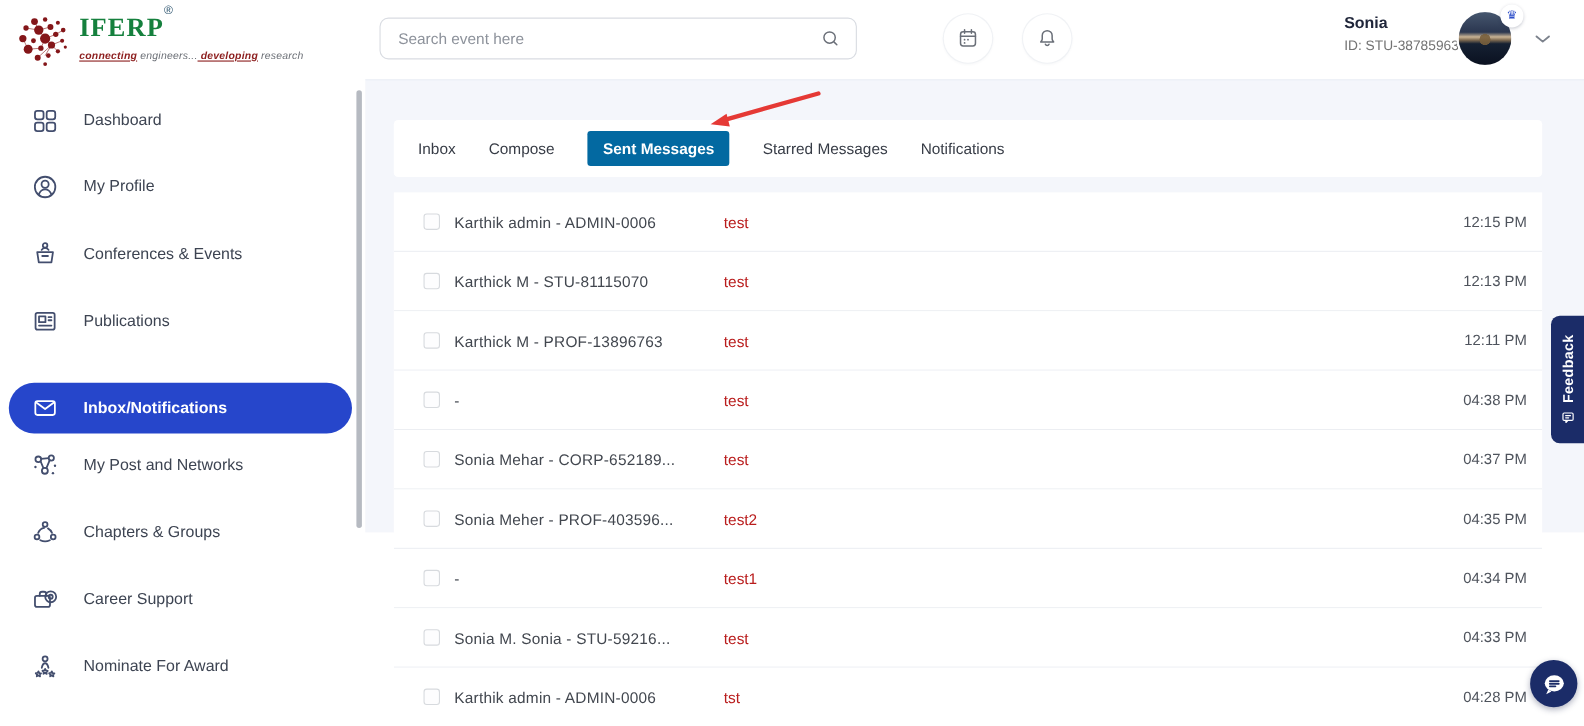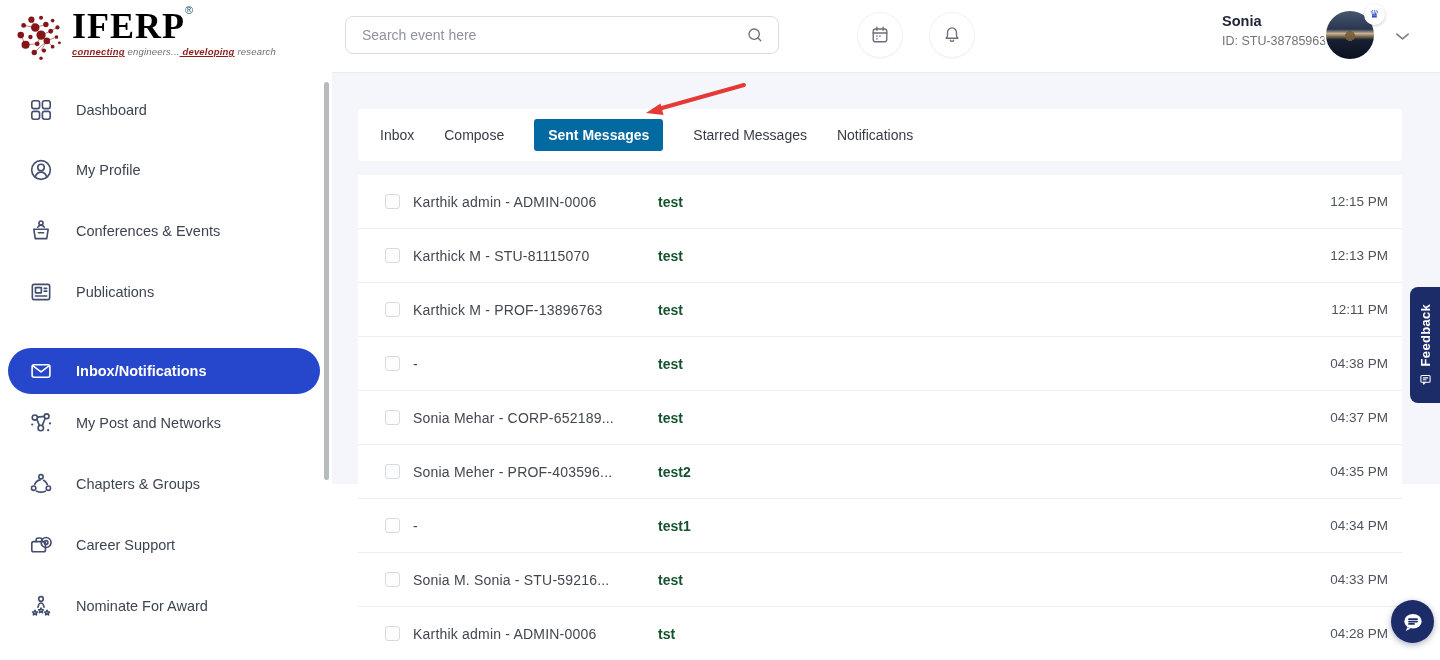--- a/index.html
+++ b/index.html
@@ -6,21 +6,21 @@
   html,body { width:1440px; height:660px; overflow:hidden; background:#fff;
     font-family:"Liberation Sans","DejaVu Sans",sans-serif; }
   .page { position:relative; width:1440px; height:660px; background:#fff; }
 
   
   .topbar { position:absolute; left:0; top:0; width:1440px; height:72px; background:#fff; z-index:5; }
   .logo { position:absolute; left:14px; top:6px; display:flex; align-items:flex-start; }
   .logo-dots { margin-top:4px; }
   .logo-textwrap { margin-left:2px; }
   .logo-name { font-family:"Liberation Serif","DejaVu Serif",serif; font-weight:bold;
-    font-size:36px; color:#000000; letter-spacing:1px; line-height:40px; }
+    font-size:24px; color:#15803d; letter-spacing:1px; line-height:40px; }
   .logo-reg { font-size:11px; vertical-align:top; position:relative; top:-2px; color:#27506b; }
   .logo-tag { font-size:9.5px; font-style:italic; color:#6b6f76; margin-top:0px; letter-spacing:.2px; }
   .logo-tag .maroon { color:#8c1d1d; font-weight:bold;text-decoration:underline; }
 
   .searchbox { position:absolute; left:345px; top:16px; width:434px; height:38px;
     border:1px solid #d9dce2; border-radius:8px; background:#fff; display:flex; align-items:center; }
   .searchbox input { flex:1; border:none; outline:none; background:transparent;
     font-size:14px; color:#3c4049; padding:0 10px 0 16px; font-family:inherit; }
   .searchbox input::placeholder { color:#8d929b; }
   .search-ic { margin-right:13px; display:flex; }
@@ -66,21 +66,21 @@
 
   .annot-arrow { position:absolute; left:302px; top:4px; width:116px; height:44px; pointer-events:none; z-index:6; }
 
   .msg-list { position:absolute; left:26px; top:102px; width:1044px; height:486px; background:#fff; overflow:hidden; }
   .msg-row { display:flex; align-items:center; height:54px; border-bottom:1px solid #eceef2;
     cursor:pointer; background:#fff; }
   .msg-check { width:15px; height:15px; border:1px solid #d7dade; border-radius:3px; background:#fdfdfe;
     margin-left:27px; flex:0 0 auto; cursor:pointer; }
   .msg-sender { margin-left:13px; width:245px; font-size:14px; color:#42474f; letter-spacing:.2px;
     white-space:nowrap; overflow:hidden; }
-  .msg-subject { font-size:14px; color:#14532d; white-space:nowrap;font-weight:bold; }
+  .msg-subject { font-size:14px; color:#b91c1c; white-space:nowrap; }
   .msg-time { margin-left:auto; padding-right:14px; font-size:13.5px; color:#4e535c; white-space:nowrap; }
 
   
   .feedback-tab { position:absolute; right:0; top:287px; width:30px; height:116px; background:#1b2c68;
     border-radius:8px 0 0 8px; display:flex; flex-direction:column; align-items:center; justify-content:center;
     cursor:pointer; z-index:8; }
   .feedback-label { writing-mode:vertical-rl; transform:rotate(180deg); color:#fff; font-size:13px;
     font-weight:bold; letter-spacing:.3px; }
   .feedback-ic { margin-top:7px; display:flex; }
   .chat-fab { position:absolute; right:6px; bottom:17px; width:43px; height:43px; border-radius:50%;

